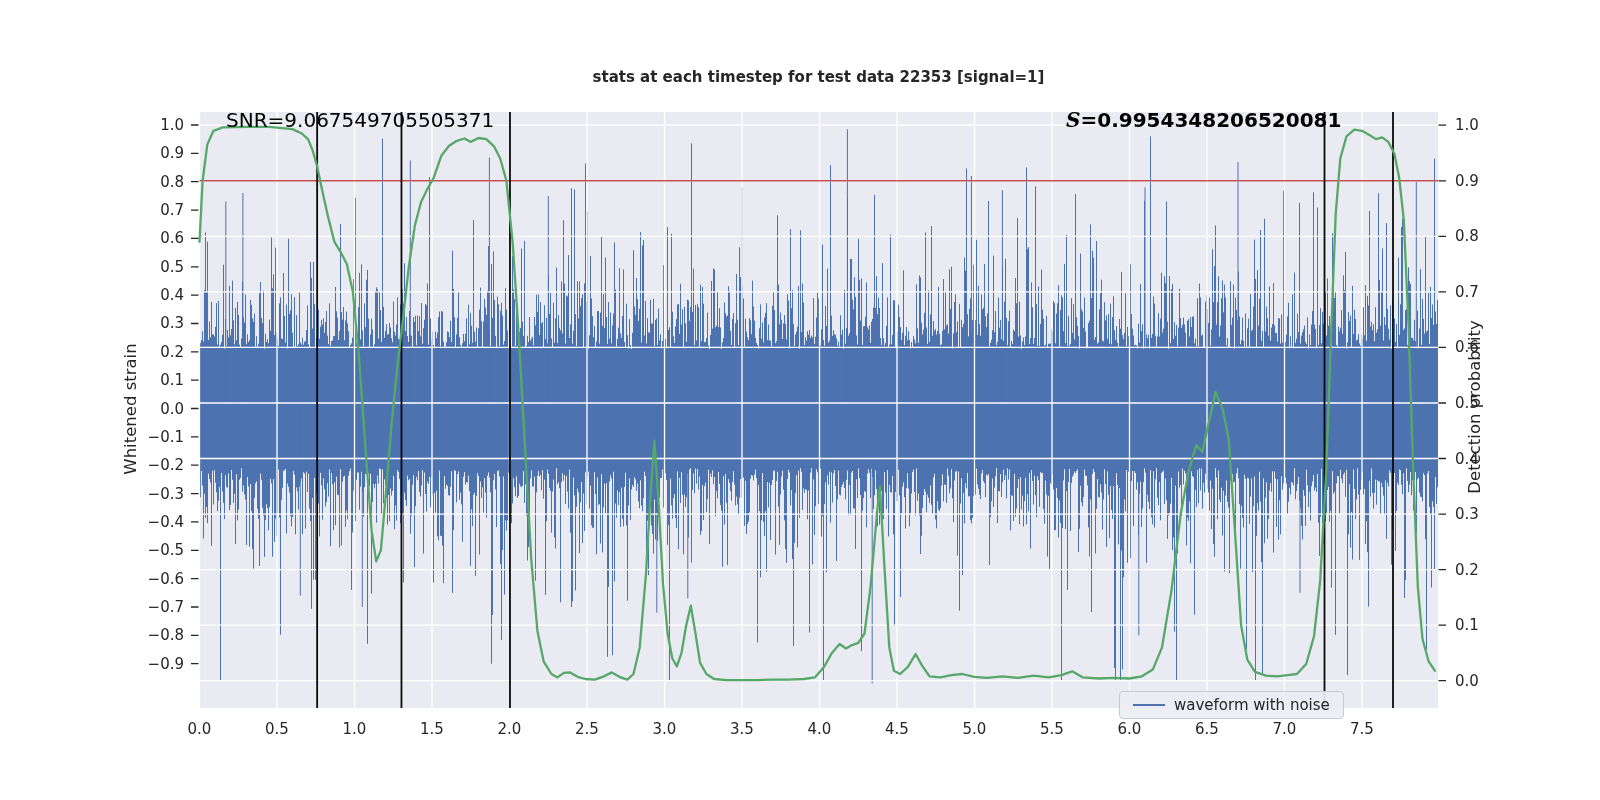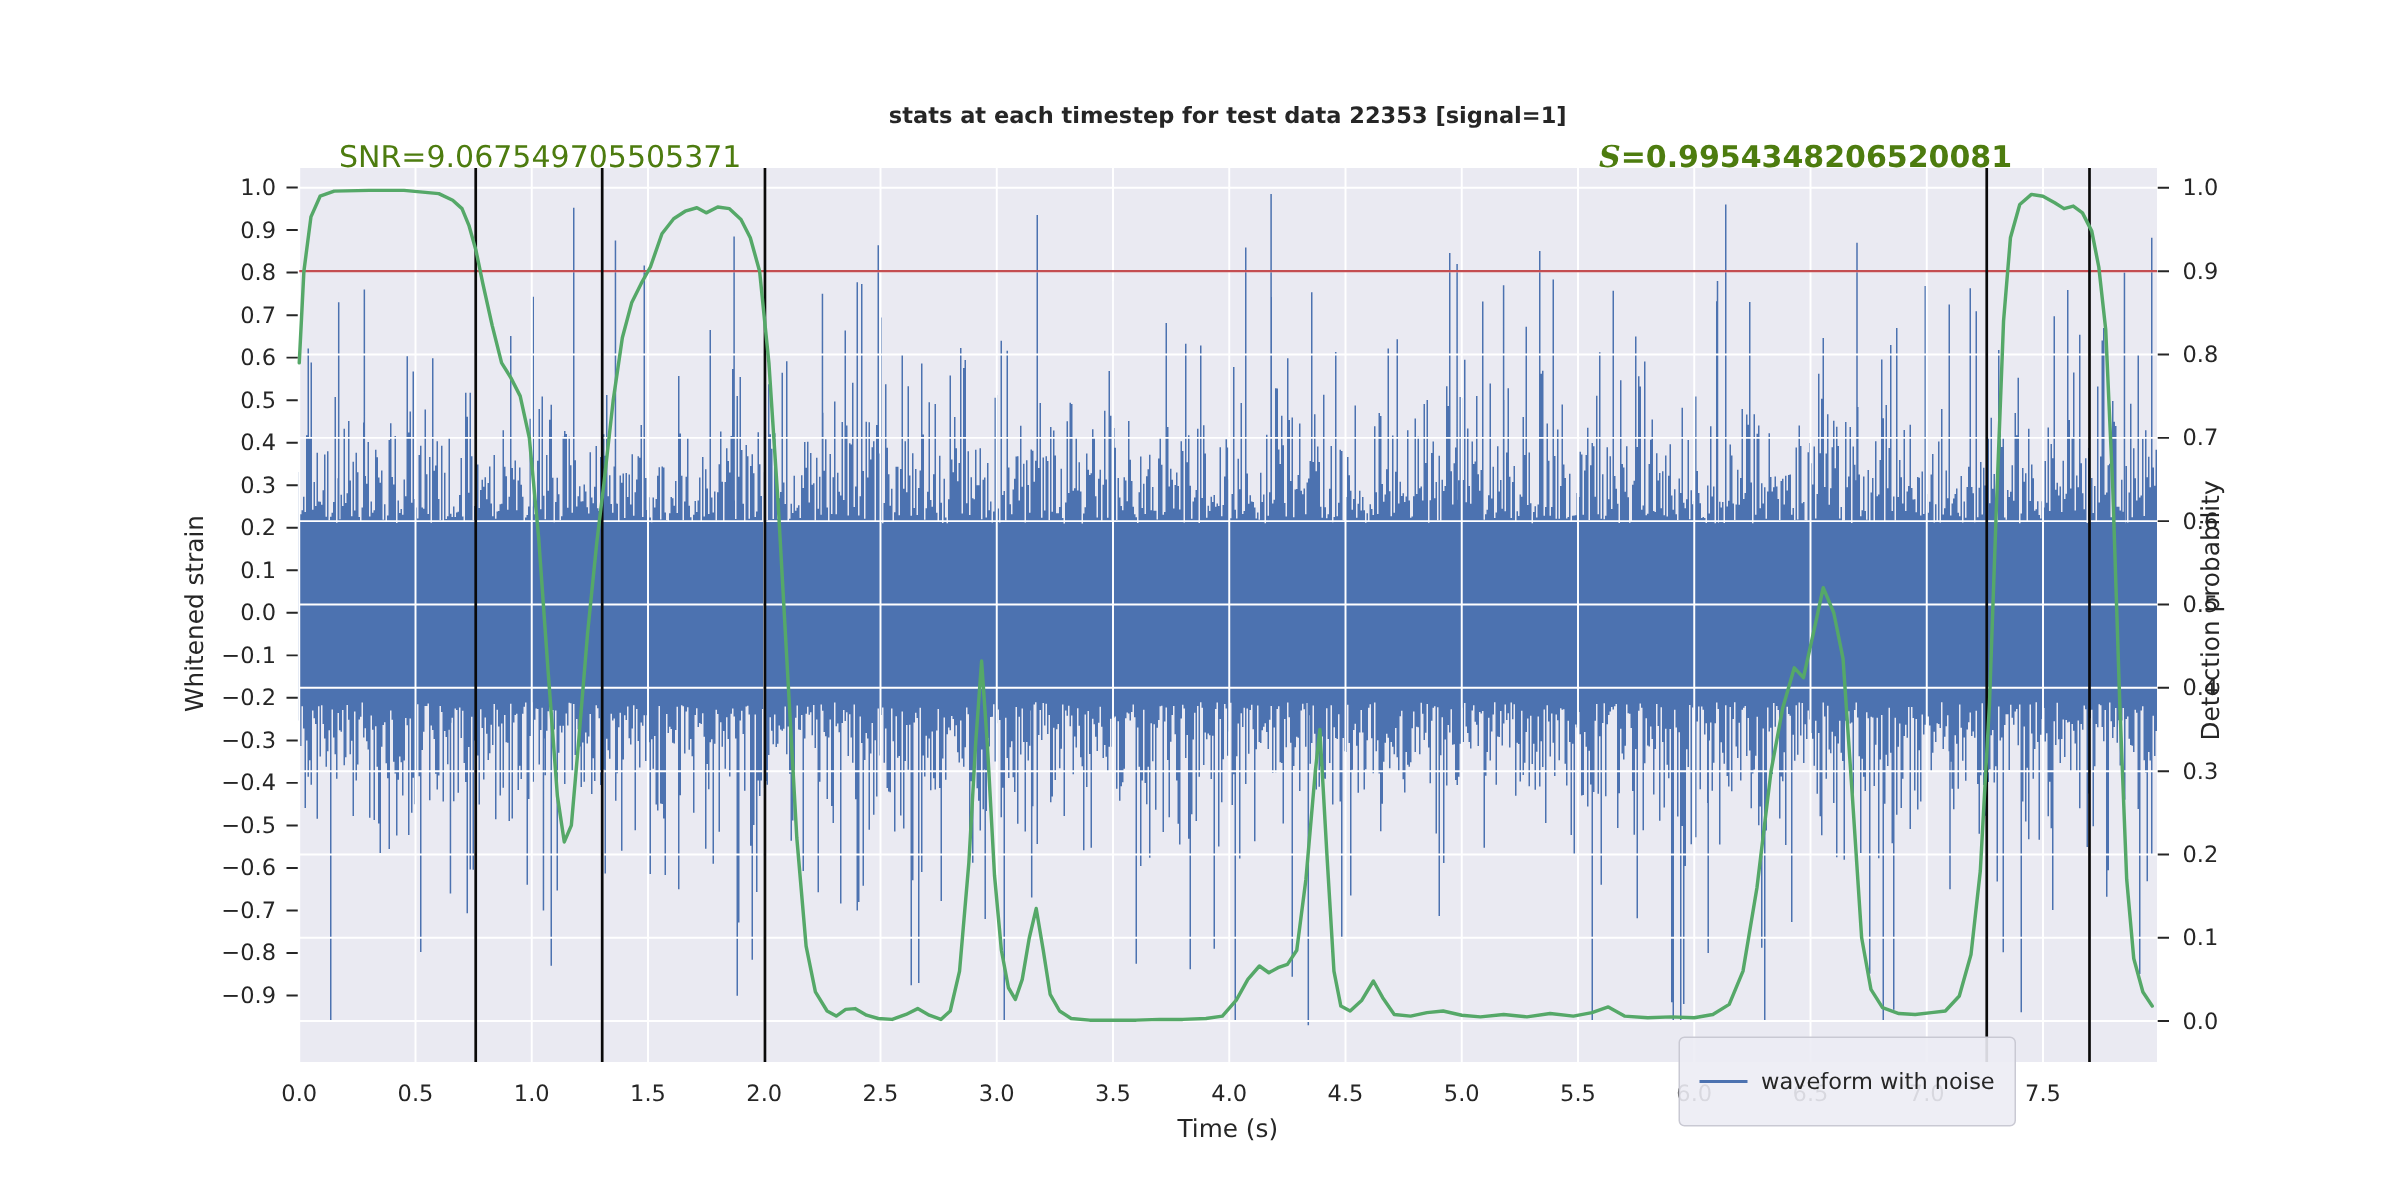--- a/index.html
+++ b/index.html
@@ -1,32 +1,32 @@
 <!DOCTYPE html>
 <html><head>
 <meta charset="utf-8">
 <style>
   html,body{margin:0;padding:0;background:#ffffff;}
   .fig{position:relative;width:1600px;height:800px;background:#ffffff;
        font-family:"DejaVu Sans", sans-serif;color:#262626;overflow:hidden;}
   .fig svg{position:absolute;left:0;top:0;}
   .chart-title{position:absolute;left:199px;top:68px;width:1239px;text-align:center;
        font-size:15px;color:#262626;font-weight:bold;}
-  .ann{position:absolute;top:92px;font-size:20px;color:#4d7c0f;white-space:nowrap;}
+  .ann{position:absolute;top:108px;font-size:20px;color:#000000;white-space:nowrap;}
   .ann-snr{left:226px;} .ann-mc{left:600px;} .ann-s{left:1066px;font-weight:bold;}
   .ann i{font-style:italic;font-family:"DejaVu Serif","DejaVu Sans",serif;}
   .ann sub{font-size:14px;}
   .ylab{position:absolute;font-size:16.5px;color:#262626;white-space:nowrap;
        transform:translate(-50%,-50%) rotate(-90deg);}
   .ylab-left{left:130px;top:409px;}
   .ylab-right{left:1474px;top:407px;}
   .xlab{position:absolute;left:199px;top:743px;width:1239px;text-align:center;
        font-size:16.5px;color:#262626;}
   .legend{position:absolute;left:1119px;top:691px;display:flex;align-items:center;
-       gap:9px;padding:20px 13px;border:1px solid #c9c9d3;border-radius:4px;
+       gap:9px;padding:4px 13px;border:1px solid #c9c9d3;border-radius:4px;
        background:rgba(236,236,244,0.9);font-size:15px;color:#262626;white-space:nowrap;}
   .legend .swatch{display:inline-block;width:32px;height:0;border-top:2.6px solid #4C72B0;}
 </style>
 </head>
 <body>
 
 <div class="fig">
   <svg id="plot" width="1600" height="800" viewBox="0 0 1600 800">
       <rect x="199.5" y="112" width="1238.5" height="596" fill="#EAEAF2"></rect>
       <path d="M199.5 314.6L199.5 480.4M200.5 342.9L200.5 497.4M201.5 340.1L201.5 470.9M202.5 331.2L202.5 485.7M203.5 341.4L203.5 538.6M204.5 290.1L204.5 493.7M205.5 232.4L205.5 517.9M206.5 292.2L206.5 506.9M207.5 241.6L207.5 523.2M208.5 339.9L208.5 473.6M209.5 321.4L209.5 478.9M210.5 337.4L210.5 482.7M211.5 301.9L211.5 545.8M212.5 334.4L212.5 470.8M213.5 334.5L213.5 504.4M214.5 336.5L214.5 470.2M215.5 326.8L215.5 482.7M216.5 303.0L216.5 492.3M217.5 344.5L217.5 511.2M218.5 300.8L218.5 500.8M219.5 346.8L219.5 486.9M220.5 344.5L220.5 680.7M221.5 341.9L221.5 473.0M222.5 334.7L222.5 491.6M223.5 264.7L223.5 502.8M224.5 348.5L224.5 519.1M225.5 318.8L225.5 475.3M226.5 346.1L226.5 486.8M227.5 329.8L227.5 487.8M228.5 337.4L228.5 473.4M229.5 285.8L229.5 510.2M230.5 335.3L230.5 504.9M231.5 328.9L231.5 470.0M232.5 280.6L232.5 479.8M233.5 320.3L233.5 502.8M234.5 344.2L234.5 493.8M235.5 307.8L235.5 544.0M236.5 340.4L236.5 474.3M237.5 301.9L237.5 520.3M238.5 314.9L238.5 509.6M239.5 344.6L239.5 479.7M240.5 347.9L240.5 477.9M241.5 338.4L241.5 468.3M242.5 281.7L242.5 491.7M243.5 317.3L243.5 485.5M244.5 322.5L244.5 494.2M245.5 294.6L245.5 499.6M246.5 344.3L246.5 545.1M247.5 334.3L247.5 477.0M248.5 341.9L248.5 486.5M249.5 340.1L249.5 546.6M250.5 299.8L250.5 484.1M251.5 304.8L251.5 511.2M252.5 318.3L252.5 549.0M253.5 321.8L253.5 568.6M254.5 313.6L254.5 497.8M255.5 346.5L255.5 483.3M256.5 336.2L256.5 481.5M257.5 347.9L257.5 508.9M258.5 343.7L258.5 518.9M259.5 293.3L259.5 566.0M260.5 282.1L260.5 473.6M261.5 318.0L261.5 479.9M262.5 323.0L262.5 507.8M263.5 290.7L263.5 515.6M264.5 348.6L264.5 557.0M265.5 333.6L265.5 519.9M266.5 342.0L266.5 504.3M267.5 339.3L267.5 508.2M268.5 343.2L268.5 530.3M269.5 319.6L269.5 507.0M270.5 330.8L270.5 478.7M271.5 237.5L271.5 483.5M272.5 288.4L272.5 556.7M273.5 274.4L273.5 479.0M274.5 335.1L274.5 541.9M275.5 247.6L275.5 518.5M276.5 332.7L276.5 536.1M277.5 338.3L277.5 513.4M278.5 345.6L278.5 469.5M279.5 303.3L279.5 517.5M280.5 297.2L280.5 634.7M281.5 338.4L281.5 500.0M282.5 339.1L282.5 487.9M283.5 273.0L283.5 470.7M284.5 316.1L284.5 470.6M285.5 342.6L285.5 469.0M286.5 304.7L286.5 533.5M287.5 348.5L287.5 483.7M288.5 238.8L288.5 486.7M289.5 313.9L289.5 492.7M290.5 310.3L290.5 515.8M291.5 294.2L291.5 526.3M292.5 332.6L292.5 517.0M293.5 346.9L293.5 470.7M294.5 297.1L294.5 474.6M295.5 347.5L295.5 534.3M296.5 315.2L296.5 487.4M297.5 346.0L297.5 491.4M298.5 344.2L298.5 509.5M299.5 291.6L299.5 486.5M300.5 342.5L300.5 481.9M301.5 344.6L301.5 478.5M302.5 337.7L302.5 534.2M303.5 344.7L303.5 472.3M304.5 341.6L304.5 473.4M305.5 341.2L305.5 528.5M306.5 330.0L306.5 471.7M307.5 305.4L307.5 492.0M308.5 344.4L308.5 473.9M309.5 347.4L309.5 508.7M310.5 261.9L310.5 521.3M311.5 277.8L311.5 608.8M312.5 328.5L312.5 498.0M313.5 261.9L313.5 579.6M314.5 304.1L314.5 477.8M315.5 346.9L315.5 579.8M316.5 337.4L316.5 493.6M317.5 288.0L317.5 505.6M318.5 309.7L318.5 503.6M319.5 338.7L319.5 536.4M320.5 326.7L320.5 472.8M321.5 319.9L321.5 485.3M322.5 324.5L322.5 519.7M323.5 318.2L323.5 478.4M324.5 332.8L324.5 489.1M325.5 322.0L325.5 506.6M326.5 311.0L326.5 502.1M327.5 335.6L327.5 483.2M328.5 344.2L328.5 496.6M329.5 303.3L329.5 469.4M330.5 345.9L330.5 546.2M331.5 341.0L331.5 473.1M332.5 340.7L332.5 484.4M333.5 336.2L333.5 530.3M334.5 335.9L334.5 482.4M335.5 286.9L335.5 525.2M336.5 311.2L336.5 476.6M337.5 317.5L337.5 494.9M338.5 339.9L338.5 495.1M339.5 331.1L339.5 547.4M340.5 224.0L340.5 469.1M341.5 312.0L341.5 545.6M342.5 319.7L342.5 481.6M343.5 307.0L343.5 476.7M344.5 340.2L344.5 475.8M345.5 320.3L345.5 526.7M346.5 311.6L346.5 510.5M347.5 323.2L347.5 519.3M348.5 331.2L348.5 475.8M349.5 347.9L349.5 471.2M350.5 345.0L350.5 468.4M351.5 343.3L351.5 589.9M352.5 337.7L352.5 532.6M353.5 279.1L353.5 490.7M354.5 337.7L354.5 468.1M355.5 197.9L355.5 521.1M356.5 342.9L356.5 479.8M357.5 346.8L357.5 472.4M358.5 307.2L358.5 472.6M359.5 272.7L359.5 509.6M360.5 339.5L360.5 486.6M361.5 264.3L361.5 471.8M362.5 330.5L362.5 492.4M363.5 346.1L363.5 516.8M364.5 303.4L364.5 487.2M365.5 327.2L365.5 474.1M366.5 279.8L366.5 468.8M367.5 269.9L367.5 643.8M368.5 318.5L368.5 473.4M369.5 348.1L369.5 486.3M370.5 334.7L370.5 473.7M371.5 318.5L371.5 593.7M372.5 329.5L372.5 501.9M373.5 346.9L373.5 483.8M374.5 344.2L374.5 488.4M375.5 291.1L375.5 483.8M376.5 287.3L376.5 522.7M377.5 289.3L377.5 475.7M378.5 338.5L378.5 483.6M379.5 291.1L379.5 468.5M380.5 310.2L380.5 468.9M381.5 341.8L381.5 514.5M382.5 138.5L382.5 469.3M383.5 306.8L383.5 503.4M384.5 337.7L384.5 479.4M385.5 330.8L385.5 486.1M386.5 324.2L386.5 497.7M387.5 334.4L387.5 524.7M388.5 334.2L388.5 495.0M389.5 323.0L389.5 521.2M390.5 327.6L390.5 488.4M391.5 338.2L391.5 495.6M392.5 342.3L392.5 491.0M393.5 301.5L393.5 476.0M394.5 331.6L394.5 529.3M395.5 335.5L395.5 505.5M396.5 324.5L396.5 520.6M397.5 297.3L397.5 470.2M398.5 338.9L398.5 472.1M399.5 340.6L399.5 478.9M400.5 304.6L400.5 523.4M401.5 341.7L401.5 470.7M402.5 289.5L402.5 513.1M403.5 303.8L403.5 582.4M404.5 263.3L404.5 492.5M405.5 330.9L405.5 500.1M406.5 316.9L406.5 505.8M407.5 336.0L407.5 475.8M408.5 341.8L408.5 480.3M409.5 311.0L409.5 479.0M410.5 335.2L410.5 533.8M411.5 335.9L411.5 515.5M412.5 347.5L412.5 484.8M413.5 317.0L413.5 475.2M414.5 321.8L414.5 567.2M415.5 315.7L415.5 506.3M416.5 345.3L416.5 476.8M417.5 315.4L417.5 480.0M418.5 331.3L418.5 471.0M419.5 316.4L419.5 492.1M420.5 336.3L420.5 496.4M421.5 302.9L421.5 485.6M422.5 343.8L422.5 470.1M423.5 328.2L423.5 553.5M424.5 319.7L424.5 472.6M425.5 304.1L425.5 494.0M426.5 305.2L426.5 511.6M427.5 283.4L427.5 481.7M428.5 344.7L428.5 483.9M429.5 177.0L429.5 476.9M430.5 318.6L430.5 507.3M431.5 340.0L431.5 476.8M432.5 331.5L432.5 494.8M433.5 345.0L433.5 582.6M434.5 348.2L434.5 492.8M435.5 331.7L435.5 512.5M436.5 338.3L436.5 490.7M437.5 332.6L437.5 536.3M438.5 317.2L438.5 540.4M439.5 311.5L439.5 470.6M440.5 346.3L440.5 535.7M441.5 311.0L441.5 536.0M442.5 311.6L442.5 545.6M443.5 341.6L443.5 583.3M444.5 346.6L444.5 476.0M445.5 347.8L445.5 488.7M446.5 342.2L446.5 484.5M447.5 331.4L447.5 486.0M448.5 332.1L448.5 495.1M449.5 337.2L449.5 495.7M450.5 320.7L450.5 486.7M451.5 342.0L451.5 471.2M452.5 250.7L452.5 592.9M453.5 289.0L453.5 530.2M454.5 317.1L454.5 470.1M455.5 346.9L455.5 470.8M456.5 334.4L456.5 502.4M457.5 317.8L457.5 474.3M458.5 291.3L458.5 471.5M459.5 337.2L459.5 499.8M460.5 344.9L460.5 492.7M461.5 348.0L461.5 504.2M462.5 343.2L462.5 541.8M463.5 334.0L463.5 476.6M464.5 341.3L464.5 472.2M465.5 333.7L465.5 484.6M466.5 318.3L466.5 482.0M467.5 347.5L467.5 482.7M468.5 304.7L468.5 475.5M469.5 344.4L469.5 491.2M470.5 312.9L470.5 565.9M471.5 325.7L471.5 509.3M472.5 342.7L472.5 526.2M473.5 220.0L473.5 494.8M474.5 331.7L474.5 492.8M475.5 341.6L475.5 575.9M476.5 327.6L476.5 495.8M477.5 347.0L477.5 473.2M478.5 328.2L478.5 476.0M479.5 309.5L479.5 554.5M480.5 287.6L480.5 481.5M481.5 321.2L481.5 497.8M482.5 347.8L482.5 487.4M483.5 321.4L483.5 512.5M484.5 298.9L484.5 478.2M485.5 307.4L485.5 492.6M486.5 315.0L486.5 517.7M487.5 290.7L487.5 475.8M488.5 246.0L488.5 472.4M489.5 333.6L489.5 477.6M490.5 346.0L490.5 492.3M491.5 264.0L491.5 663.8M492.5 317.8L492.5 615.0M493.5 251.4L493.5 480.4M494.5 300.0L494.5 473.9M495.5 335.8L495.5 489.3M496.5 347.9L496.5 527.1M497.5 296.7L497.5 471.0M498.5 304.2L498.5 470.5M499.5 345.8L499.5 476.4M500.5 310.7L500.5 563.9M501.5 302.8L501.5 639.9M502.5 315.5L502.5 550.0M503.5 344.7L503.5 476.4M504.5 341.0L504.5 594.6M505.5 288.2L505.5 520.4M506.5 309.5L506.5 530.7M507.5 330.6L507.5 520.4M508.5 347.4L508.5 472.6M509.5 314.8L509.5 525.4M510.5 346.8L510.5 520.6M511.5 346.6L511.5 523.2M512.5 256.1L512.5 503.4M513.5 289.5L513.5 478.1M514.5 299.1L514.5 487.2M515.5 346.0L515.5 496.1M516.5 288.9L516.5 476.3M517.5 320.0L517.5 498.0M518.5 345.9L518.5 495.9M519.5 332.2L519.5 483.6M520.5 328.0L520.5 486.3M521.5 248.5L521.5 487.2M522.5 321.7L522.5 485.8M523.5 336.0L523.5 471.0M524.5 240.9L524.5 502.8M525.5 347.3L525.5 484.3M526.5 345.8L526.5 515.8M527.5 335.8L527.5 560.5M528.5 342.0L528.5 547.0M529.5 317.1L529.5 533.1M530.5 340.5L530.5 478.5M531.5 338.5L531.5 470.4M532.5 336.8L532.5 486.3M533.5 345.3L533.5 486.6M534.5 316.9L534.5 476.6M535.5 325.4L535.5 580.6M536.5 294.7L536.5 492.4M537.5 311.9L537.5 475.9M538.5 294.5L538.5 471.1M539.5 335.0L539.5 476.5M540.5 302.0L540.5 474.8M541.5 323.2L541.5 490.2M542.5 322.1L542.5 470.0M543.5 347.0L543.5 498.7M544.5 305.2L544.5 479.7M545.5 339.1L545.5 594.8M546.5 317.9L546.5 521.2M547.5 343.2L547.5 469.6M548.5 275.2L548.5 473.9M549.5 313.8L549.5 488.0M550.5 292.9L550.5 490.9M551.5 338.4L551.5 532.7M552.5 347.7L552.5 491.6M553.5 302.7L553.5 479.6M554.5 342.7L554.5 537.4M555.5 318.2L555.5 548.6M556.5 267.6L556.5 468.3M557.5 342.9L557.5 484.2M558.5 315.1L558.5 482.3M559.5 327.9L559.5 488.2M560.5 330.4L560.5 602.3M561.5 281.4L561.5 482.0M562.5 333.3L562.5 473.4M563.5 220.3L563.5 480.7M564.5 283.7L564.5 474.9M565.5 343.7L565.5 504.0M566.5 295.5L566.5 476.1M567.5 296.3L567.5 491.7M568.5 255.1L568.5 508.5M569.5 338.0L569.5 469.6M570.5 324.3L570.5 532.8M571.5 188.2L571.5 483.3M572.5 343.7L572.5 601.4M573.5 330.8L573.5 477.6M574.5 189.4L574.5 495.4M575.5 314.0L575.5 590.5M576.5 345.9L576.5 506.7M577.5 281.2L577.5 488.6M578.5 318.4L578.5 492.3M579.5 281.5L579.5 553.2M580.5 306.3L580.5 502.3M581.5 298.1L581.5 482.0M582.5 294.1L582.5 543.2M583.5 347.8L583.5 493.5M584.5 283.4L584.5 531.0M585.5 163.5L585.5 472.4M586.5 302.4L586.5 503.7M587.5 211.6L587.5 476.7M588.5 348.8L588.5 471.7M589.5 335.3L589.5 508.5M590.5 256.1L590.5 485.7M591.5 298.5L591.5 525.4M592.5 316.1L592.5 527.7M593.5 337.2L593.5 528.1M594.5 325.9L594.5 472.3M595.5 347.3L595.5 494.1M596.5 341.5L596.5 554.3M597.5 311.2L597.5 477.5M598.5 311.1L598.5 505.2M599.5 343.5L599.5 504.0M600.5 312.6L600.5 543.7M601.5 236.2L601.5 474.4M602.5 325.9L602.5 552.4M603.5 294.1L603.5 507.4M604.5 328.1L604.5 483.4M605.5 257.5L605.5 513.1M606.5 317.0L606.5 483.2M607.5 343.9L607.5 656.8M608.5 302.1L608.5 586.9M609.5 338.6L609.5 481.7M610.5 312.6L610.5 475.2M611.5 343.4L611.5 478.6M612.5 325.4L612.5 655.3M613.5 313.6L613.5 471.8M614.5 242.4L614.5 581.4M615.5 289.6L615.5 503.6M616.5 346.5L616.5 517.7M617.5 338.9L617.5 490.5M618.5 327.8L618.5 505.1M619.5 268.1L619.5 492.3M620.5 333.4L620.5 526.8M621.5 337.8L621.5 487.7M622.5 316.1L622.5 518.9M623.5 269.4L623.5 526.4M624.5 341.8L624.5 487.0M625.5 347.4L625.5 472.7M626.5 303.8L626.5 525.4M627.5 335.2L627.5 600.7M628.5 348.6L628.5 505.6M629.5 319.1L629.5 478.4M630.5 345.0L630.5 519.9M631.5 348.8L631.5 489.5M632.5 332.8L632.5 485.0M633.5 250.3L633.5 486.8M634.5 306.3L634.5 477.4M635.5 314.8L635.5 479.3M636.5 278.0L636.5 490.9M637.5 298.9L637.5 483.5M638.5 320.8L638.5 501.5M639.5 308.7L639.5 508.3M640.5 232.0L640.5 480.3M641.5 342.4L641.5 505.7M642.5 245.3L642.5 511.2M643.5 240.0L643.5 498.2M644.5 335.5L644.5 471.7M645.5 300.9L645.5 476.1M646.5 343.4L646.5 565.9M647.5 318.2L647.5 520.8M648.5 332.2L648.5 575.2M649.5 332.9L649.5 508.6M650.5 299.8L650.5 485.4M651.5 323.5L651.5 525.5M652.5 323.5L652.5 533.8M653.5 298.9L653.5 553.6M654.5 346.1L654.5 499.7M655.5 319.9L655.5 539.5M656.5 318.3L656.5 512.6M657.5 345.0L657.5 540.7M658.5 308.6L658.5 492.0M659.5 340.2L659.5 497.7M660.5 334.3L660.5 478.0M661.5 348.4L661.5 477.9M662.5 341.0L662.5 469.5M663.5 265.1L663.5 507.6M664.5 263.4L664.5 482.2M665.5 339.0L665.5 473.0M666.5 348.3L666.5 480.0M667.5 227.2L667.5 544.9M668.5 330.0L668.5 525.2M669.5 327.3L669.5 680.7M670.5 347.0L670.5 478.5M671.5 233.8L671.5 505.4M672.5 311.7L672.5 518.6M673.5 336.2L673.5 498.2M674.5 342.9L674.5 494.2M675.5 326.4L675.5 518.1M676.5 319.1L676.5 528.0M677.5 304.4L677.5 471.4M678.5 304.1L678.5 549.1M679.5 333.7L679.5 477.8M680.5 283.8L680.5 503.0M681.5 324.5L681.5 472.3M682.5 309.2L682.5 494.6M683.5 348.3L683.5 554.4M684.5 306.8L684.5 494.7M685.5 323.3L685.5 507.0M686.5 341.8L686.5 497.2M687.5 299.7L687.5 473.7M688.5 300.5L688.5 537.5M689.5 321.1L689.5 469.7M690.5 307.2L690.5 468.1M691.5 143.4L691.5 562.6M692.5 312.0L692.5 490.0M693.5 268.6L693.5 473.4M694.5 345.2L694.5 493.3M695.5 305.0L695.5 468.7M696.5 340.4L696.5 483.6M697.5 304.1L697.5 469.2M698.5 307.3L698.5 489.4M699.5 346.8L699.5 476.7M700.5 284.7L700.5 534.8M701.5 341.1L701.5 531.0M702.5 287.0L702.5 485.1M703.5 303.6L703.5 520.0M704.5 342.1L704.5 486.2M705.5 342.1L705.5 482.7M706.5 338.0L706.5 512.1M707.5 312.5L707.5 499.1M708.5 345.3L708.5 469.6M709.5 349.0L709.5 544.0M710.5 335.0L710.5 473.7M711.5 280.9L711.5 477.1M712.5 328.7L712.5 470.5M713.5 268.5L713.5 484.1M714.5 269.4L714.5 477.0M715.5 327.2L715.5 516.2M716.5 325.5L716.5 491.0M717.5 291.7L717.5 498.4M718.5 327.0L718.5 472.1M719.5 308.2L719.5 483.9M720.5 327.6L720.5 504.9M721.5 349.0L721.5 510.8M722.5 342.3L722.5 566.9M723.5 338.1L723.5 476.3M724.5 302.4L724.5 524.7M725.5 313.1L725.5 474.0M726.5 316.6L726.5 502.7M727.5 315.5L727.5 565.2M728.5 286.2L728.5 479.2M729.5 291.9L729.5 482.8M730.5 330.8L730.5 491.2M731.5 345.0L731.5 500.7M732.5 319.1L732.5 481.9M733.5 313.2L733.5 471.1M734.5 347.2L734.5 484.5M735.5 323.2L735.5 505.4M736.5 273.9L736.5 496.6M737.5 319.6L737.5 504.5M738.5 345.1L738.5 514.7M739.5 247.3L739.5 497.8M740.5 277.1L740.5 479.1M741.5 346.9L741.5 497.8M742.5 285.3L742.5 478.5M743.5 298.5L743.5 477.6M744.5 346.6L744.5 525.8M745.5 318.6L745.5 480.8M746.5 331.7L746.5 533.9M747.5 337.4L747.5 524.1M748.5 340.2L748.5 521.5M749.5 318.2L749.5 512.5M750.5 320.3L750.5 478.8M751.5 334.2L751.5 475.0M752.5 280.6L752.5 475.7M753.5 306.5L753.5 480.4M754.5 320.7L754.5 474.6M755.5 337.9L755.5 469.7M756.5 342.9L756.5 478.1M757.5 344.8L757.5 642.5M758.5 348.6L758.5 485.0M759.5 328.2L759.5 511.2M760.5 304.4L760.5 577.4M761.5 338.6L761.5 520.4M762.5 322.5L762.5 473.1M763.5 342.6L763.5 522.0M764.5 317.5L764.5 536.1M765.5 312.8L765.5 511.2M766.5 303.2L766.5 571.8M767.5 340.1L767.5 482.1M768.5 324.6L768.5 507.5M769.5 340.5L769.5 482.8M770.5 340.5L770.5 539.9M771.5 346.4L771.5 485.1M772.5 305.7L772.5 480.0M773.5 291.5L773.5 470.8M774.5 309.9L774.5 470.5M775.5 343.1L775.5 554.6M776.5 341.3L776.5 481.0M777.5 215.3L777.5 471.7M778.5 284.6L778.5 506.6M779.5 324.3L779.5 544.8M780.5 312.5L780.5 494.5M781.5 319.9L781.5 476.6M782.5 339.0L782.5 470.7M783.5 323.4L783.5 489.5M784.5 315.0L784.5 520.3M785.5 324.0L785.5 549.1M786.5 339.6L786.5 563.0M787.5 294.1L787.5 479.0M788.5 300.6L788.5 469.8M789.5 348.4L789.5 472.4M790.5 229.1L790.5 505.4M791.5 308.2L791.5 490.0M792.5 290.2L792.5 559.2M793.5 323.9L793.5 646.2M794.5 345.9L794.5 542.8M795.5 334.4L795.5 493.0M796.5 331.7L796.5 475.1M797.5 326.7L797.5 547.4M798.5 285.9L798.5 470.6M799.5 348.7L799.5 517.8M800.5 230.4L800.5 468.2M801.5 332.0L801.5 471.9M802.5 283.5L802.5 510.0M803.5 302.4L803.5 488.4M804.5 345.2L804.5 492.8M805.5 337.1L805.5 489.0M806.5 340.6L806.5 490.1M807.5 331.1L807.5 519.3M808.5 334.7L808.5 490.5M809.5 330.0L809.5 632.5M810.5 337.9L810.5 472.6M811.5 335.6L811.5 468.3M812.5 337.4L812.5 564.4M813.5 298.1L813.5 479.4M814.5 344.1L814.5 534.9M815.5 336.7L815.5 506.2M816.5 317.6L816.5 469.3M817.5 292.8L817.5 472.4M818.5 298.4L818.5 503.9M819.5 319.6L819.5 487.7M820.5 345.5L820.5 468.5M821.5 329.3L821.5 536.6M822.5 244.6L822.5 516.1M823.5 339.9L823.5 680.7M824.5 345.7L824.5 504.2M825.5 305.8L825.5 482.4M826.5 326.1L826.5 572.4M827.5 268.7L827.5 475.5M828.5 342.7L828.5 484.7M829.5 340.6L829.5 471.8M830.5 165.0L830.5 522.6M831.5 315.6L831.5 472.3M832.5 335.9L832.5 502.5M833.5 330.1L833.5 473.4M834.5 334.3L834.5 469.9M835.5 334.7L835.5 486.1M836.5 338.3L836.5 560.9M837.5 345.6L837.5 499.5M838.5 341.6L838.5 470.4M839.5 346.5L839.5 494.6M840.5 315.2L840.5 495.4M841.5 334.6L841.5 486.9M842.5 329.6L842.5 484.5M843.5 348.9L843.5 482.2M844.5 289.9L844.5 488.0M845.5 343.8L845.5 499.3M846.5 328.1L846.5 479.8M847.5 198.0L847.5 470.6M848.5 335.6L848.5 515.2M849.5 333.2L849.5 485.0M850.5 258.8L850.5 514.8M851.5 259.0L851.5 472.6M852.5 299.6L852.5 470.8M853.5 309.3L853.5 508.2M854.5 277.2L854.5 508.6M855.5 296.9L855.5 549.0M856.5 335.4L856.5 479.3M857.5 344.4L857.5 498.2M858.5 238.9L858.5 468.4M859.5 280.0L859.5 478.2M860.5 320.6L860.5 495.1M861.5 278.4L861.5 651.2M862.5 344.9L862.5 510.7M863.5 326.3L863.5 498.2M864.5 326.0L864.5 491.2M865.5 316.7L865.5 491.9M866.5 282.3L866.5 527.4M867.5 327.2L867.5 473.6M868.5 329.5L868.5 469.2M869.5 325.6L869.5 472.8M870.5 342.9L870.5 497.8M871.5 321.7L871.5 468.7M872.5 319.0L872.5 476.9M873.5 307.3L873.5 509.1M874.5 194.8L874.5 495.3M875.5 308.0L875.5 470.4M876.5 276.2L876.5 489.1M877.5 314.2L877.5 526.3M878.5 297.7L878.5 493.7M879.5 308.0L879.5 524.5M880.5 337.9L880.5 510.8M881.5 345.1L881.5 491.0M882.5 263.2L882.5 519.0M883.5 338.1L883.5 519.2M884.5 345.5L884.5 472.1M885.5 342.9L885.5 492.7M886.5 325.9L886.5 508.7M887.5 297.4L887.5 470.2M888.5 348.1L888.5 536.4M889.5 344.6L889.5 484.9M890.5 234.6L890.5 492.0M891.5 344.2L891.5 492.7M892.5 335.2L892.5 476.1M893.5 299.9L893.5 534.4M894.5 300.6L894.5 625.7M895.5 346.8L895.5 492.0M896.5 347.1L896.5 500.9M897.5 331.3L897.5 501.4M898.5 304.7L898.5 469.9M899.5 316.8L899.5 495.4M900.5 327.1L900.5 597.0M901.5 339.9L901.5 513.1M902.5 332.7L902.5 486.7M903.5 270.4L903.5 482.5M904.5 345.2L904.5 497.2M905.5 335.8L905.5 528.5M906.5 327.1L906.5 488.3M907.5 340.3L907.5 473.3M908.5 331.3L908.5 488.4M909.5 340.1L909.5 526.4M910.5 348.5L910.5 512.9M911.5 342.1L911.5 493.5M912.5 347.8L912.5 471.9M913.5 336.1L913.5 469.5M914.5 339.4L914.5 492.1M915.5 343.4L915.5 515.5M916.5 284.2L916.5 468.4M917.5 328.2L917.5 500.8M918.5 342.7L918.5 493.5M919.5 275.4L919.5 515.7M920.5 277.4L920.5 554.1M921.5 322.6L921.5 535.8M922.5 334.5L922.5 507.9M923.5 329.6L923.5 495.2M924.5 312.8L924.5 489.1M925.5 232.4L925.5 491.8M926.5 327.5L926.5 512.2M927.5 344.1L927.5 494.7M928.5 290.4L928.5 497.8M929.5 341.9L929.5 502.9M930.5 314.5L930.5 485.4M931.5 226.1L931.5 504.8M932.5 335.7L932.5 514.2M933.5 321.1L933.5 477.5M934.5 330.6L934.5 473.8M935.5 328.9L935.5 519.5M936.5 334.6L936.5 528.3M937.5 331.0L937.5 501.4M938.5 286.8L938.5 509.8M939.5 333.7L939.5 511.2M940.5 345.1L940.5 508.2M941.5 344.3L941.5 485.5M942.5 330.8L942.5 474.4M943.5 279.0L943.5 501.3M944.5 329.4L944.5 484.5M945.5 291.2L945.5 484.9M946.5 325.5L946.5 502.9M947.5 324.3L947.5 468.5M948.5 333.7L948.5 475.8M949.5 269.4L949.5 493.4M950.5 308.7L950.5 488.5M951.5 266.6L951.5 469.3M952.5 348.5L952.5 498.4M953.5 333.5L953.5 522.2M954.5 302.0L954.5 480.5M955.5 294.3L955.5 471.8M956.5 332.1L956.5 470.9M957.5 321.4L957.5 555.6M958.5 346.9L958.5 471.5M959.5 303.8L959.5 610.6M960.5 347.1L960.5 503.5M961.5 319.8L961.5 478.2M962.5 327.3L962.5 575.3M963.5 324.0L963.5 493.0M964.5 257.5L964.5 523.6M965.5 270.7L965.5 483.3M966.5 168.6L966.5 488.3M967.5 314.2L967.5 472.9M968.5 336.3L968.5 496.5M969.5 308.8L969.5 496.1M970.5 298.3L970.5 520.0M971.5 333.1L971.5 523.3M972.5 320.1L972.5 517.9M973.5 264.6L973.5 495.8M974.5 265.4L974.5 471.8M975.5 320.0L975.5 494.6M976.5 239.8L976.5 468.6M977.5 334.8L977.5 484.4M978.5 285.6L978.5 488.7M979.5 324.0L979.5 494.7M980.5 335.8L980.5 499.0M981.5 294.4L981.5 473.6M982.5 309.3L982.5 470.2M983.5 307.7L983.5 481.1M984.5 264.0L984.5 483.2M985.5 316.1L985.5 497.3M986.5 327.2L986.5 474.6M987.5 313.3L987.5 475.7M988.5 201.0L988.5 474.0M989.5 346.5L989.5 565.1M990.5 342.9L990.5 517.1M991.5 339.8L991.5 501.4M992.5 330.2L992.5 478.5M993.5 255.6L993.5 507.0M994.5 332.3L994.5 487.6M995.5 311.1L995.5 476.3M996.5 345.3L996.5 468.1M997.5 341.6L997.5 523.1M998.5 297.5L998.5 491.0M999.5 327.7L999.5 491.3M1000.5 320.0L1000.5 474.0M1001.5 339.1L1001.5 497.0M1002.5 266.6L1002.5 482.3M1003.5 340.8L1003.5 469.7M1004.5 301.6L1004.5 480.0M1005.5 258.8L1005.5 475.5M1006.5 317.8L1006.5 498.4M1007.5 345.3L1007.5 468.3M1008.5 321.3L1008.5 479.5M1009.5 310.7L1009.5 469.5M1010.5 347.6L1010.5 530.5M1011.5 340.8L1011.5 495.2M1012.5 344.0L1012.5 496.0M1013.5 329.6L1013.5 521.0M1014.5 331.2L1014.5 473.8M1015.5 278.0L1015.5 516.6M1016.5 303.3L1016.5 508.5M1017.5 217.8L1017.5 488.0M1018.5 336.6L1018.5 479.0M1019.5 301.6L1019.5 524.2M1020.5 335.5L1020.5 477.2M1021.5 348.9L1021.5 509.4M1022.5 341.4L1022.5 495.8M1023.5 337.5L1023.5 526.5M1024.5 345.0L1024.5 501.2M1025.5 336.4L1025.5 477.6M1026.5 167.4L1026.5 524.4M1027.5 249.2L1027.5 494.2M1028.5 247.2L1028.5 511.4M1029.5 343.9L1029.5 473.0M1030.5 338.0L1030.5 548.6M1031.5 282.4L1031.5 470.2M1032.5 307.2L1032.5 481.0M1033.5 343.9L1033.5 504.4M1034.5 338.0L1034.5 475.6M1035.5 186.4L1035.5 495.1M1036.5 304.0L1036.5 517.3M1037.5 345.8L1037.5 476.3M1038.5 286.4L1038.5 480.2M1039.5 345.8L1039.5 506.8M1040.5 324.0L1040.5 472.2M1041.5 269.6L1041.5 473.2M1042.5 309.6L1042.5 472.8M1043.5 318.6L1043.5 509.1M1044.5 345.7L1044.5 523.7M1045.5 344.7L1045.5 480.5M1046.5 315.9L1046.5 494.6M1047.5 347.6L1047.5 556.6M1048.5 343.8L1048.5 495.9M1049.5 343.7L1049.5 569.4M1050.5 343.5L1050.5 483.0M1051.5 328.7L1051.5 485.0M1052.5 331.4L1052.5 474.7M1053.5 301.2L1053.5 489.5M1054.5 303.0L1054.5 530.4M1055.5 343.2L1055.5 530.0M1056.5 313.7L1056.5 488.0M1057.5 303.4L1057.5 497.9M1058.5 285.2L1058.5 537.6M1059.5 346.6L1059.5 500.5M1060.5 310.1L1060.5 523.0M1061.5 295.3L1061.5 680.7M1062.5 297.5L1062.5 528.0M1063.5 331.2L1063.5 480.5M1064.5 263.9L1064.5 469.3M1065.5 342.9L1065.5 529.1M1066.5 234.8L1066.5 490.9M1067.5 345.8L1067.5 476.7M1068.5 316.1L1068.5 482.0M1069.5 346.1L1069.5 468.9M1070.5 343.9L1070.5 530.9M1071.5 298.2L1071.5 482.9M1072.5 332.9L1072.5 476.7M1073.5 304.1L1073.5 474.4M1074.5 339.4L1074.5 471.4M1075.5 193.9L1075.5 473.0M1076.5 317.3L1076.5 470.8M1077.5 325.8L1077.5 469.3M1078.5 335.9L1078.5 552.0M1079.5 348.6L1079.5 528.9M1080.5 253.5L1080.5 485.8M1081.5 309.3L1081.5 502.3M1082.5 311.6L1082.5 506.3M1083.5 327.8L1083.5 497.1M1084.5 297.5L1084.5 469.7M1085.5 331.5L1085.5 475.5M1086.5 348.5L1086.5 475.9M1087.5 347.4L1087.5 485.4M1088.5 323.1L1088.5 527.3M1089.5 320.5L1089.5 556.5M1090.5 224.4L1090.5 499.4M1091.5 298.0L1091.5 612.2M1092.5 250.8L1092.5 473.9M1093.5 257.7L1093.5 469.0M1094.5 339.8L1094.5 471.9M1095.5 337.0L1095.5 553.5M1096.5 241.0L1096.5 508.8M1097.5 343.5L1097.5 478.9M1098.5 342.5L1098.5 497.0M1099.5 309.4L1099.5 497.6M1100.5 293.2L1100.5 484.3M1101.5 279.7L1101.5 492.7M1102.5 340.6L1102.5 529.6M1103.5 341.4L1103.5 499.4M1104.5 302.1L1104.5 469.4M1105.5 320.4L1105.5 484.0M1106.5 315.4L1106.5 547.1M1107.5 338.9L1107.5 471.5M1108.5 314.1L1108.5 494.7M1109.5 343.5L1109.5 538.3M1110.5 303.6L1110.5 485.9M1111.5 344.3L1111.5 509.9M1112.5 317.1L1112.5 518.9M1113.5 296.2L1113.5 486.0M1114.5 330.3L1114.5 668.1M1115.5 339.9L1115.5 680.7M1116.5 326.1L1116.5 473.1M1117.5 342.8L1117.5 485.0M1118.5 346.6L1118.5 544.4M1119.5 319.0L1119.5 488.1M1120.5 328.7L1120.5 680.7M1121.5 271.9L1121.5 550.6M1122.5 335.2L1122.5 482.6M1123.5 338.9L1123.5 577.4M1124.5 332.9L1124.5 499.5M1125.5 293.3L1125.5 511.4M1126.5 346.1L1126.5 470.0M1127.5 326.9L1127.5 562.8M1128.5 336.2L1128.5 471.6M1129.5 334.0L1129.5 473.3M1130.5 264.3L1130.5 558.2M1131.5 314.0L1131.5 481.0M1132.5 328.7L1132.5 471.0M1133.5 335.5L1133.5 526.1M1134.5 345.3L1134.5 471.0M1135.5 344.7L1135.5 473.1M1136.5 345.3L1136.5 489.6M1137.5 348.6L1137.5 482.1M1138.5 323.6L1138.5 535.4M1139.5 342.4L1139.5 493.7M1140.5 284.1L1140.5 481.6M1141.5 331.0L1141.5 527.2M1142.5 324.4L1142.5 508.5M1143.5 348.8L1143.5 482.2M1144.5 200.8L1144.5 468.3M1145.5 348.5L1145.5 472.7M1146.5 334.5L1146.5 563.0M1147.5 338.3L1147.5 494.8M1148.5 334.7L1148.5 501.8M1149.5 348.7L1149.5 509.1M1150.5 136.3L1150.5 470.1M1151.5 337.7L1151.5 517.3M1152.5 333.9L1152.5 524.4M1153.5 296.4L1153.5 471.3M1154.5 303.6L1154.5 527.5M1155.5 335.7L1155.5 479.4M1156.5 346.6L1156.5 468.1M1157.5 336.4L1157.5 497.6M1158.5 313.2L1158.5 505.3M1159.5 336.5L1159.5 481.9M1160.5 318.6L1160.5 520.3M1161.5 272.7L1161.5 473.1M1162.5 332.6L1162.5 471.9M1163.5 328.6L1163.5 470.6M1164.5 276.4L1164.5 504.0M1165.5 283.1L1165.5 478.6M1166.5 201.4L1166.5 500.4M1167.5 321.7L1167.5 538.9M1168.5 348.9L1168.5 515.7M1169.5 276.1L1169.5 513.0M1170.5 343.2L1170.5 503.8M1171.5 289.2L1171.5 477.8M1172.5 283.7L1172.5 550.1M1173.5 338.9L1173.5 537.6M1174.5 322.2L1174.5 631.8M1175.5 335.7L1175.5 485.7M1176.5 324.8L1176.5 680.7M1177.5 345.9L1177.5 553.7M1178.5 327.6L1178.5 471.6M1179.5 288.8L1179.5 487.7M1180.5 318.0L1180.5 485.1M1181.5 327.7L1181.5 516.0M1182.5 324.9L1182.5 468.6M1183.5 317.6L1183.5 484.5M1184.5 324.4L1184.5 470.7M1185.5 332.7L1185.5 473.3M1186.5 346.6L1186.5 545.7M1187.5 320.7L1187.5 517.7M1188.5 319.2L1188.5 520.9M1189.5 336.3L1189.5 501.5M1190.5 317.2L1190.5 563.3M1191.5 327.0L1191.5 471.2M1192.5 316.7L1192.5 476.0M1193.5 316.4L1193.5 477.1M1194.5 343.2L1194.5 614.7M1195.5 338.7L1195.5 489.9M1196.5 346.6L1196.5 507.1M1197.5 298.4L1197.5 470.1M1198.5 346.4L1198.5 503.2M1199.5 283.6L1199.5 468.3M1200.5 297.4L1200.5 490.4M1201.5 335.5L1201.5 468.7M1202.5 334.6L1202.5 508.7M1203.5 346.9L1203.5 482.8M1204.5 347.0L1204.5 492.6M1205.5 301.5L1205.5 473.7M1206.5 295.3L1206.5 479.7M1207.5 308.9L1207.5 488.7M1208.5 323.0L1208.5 492.5M1209.5 297.7L1209.5 510.5M1210.5 345.7L1210.5 480.5M1211.5 329.4L1211.5 529.2M1212.5 249.1L1212.5 488.7M1213.5 302.2L1213.5 544.1M1214.5 265.8L1214.5 556.8M1215.5 225.4L1215.5 468.3M1216.5 324.7L1216.5 477.6M1217.5 302.3L1217.5 519.2M1218.5 276.2L1218.5 470.5M1219.5 336.5L1219.5 499.7M1220.5 325.5L1220.5 502.1M1221.5 298.2L1221.5 487.8M1222.5 280.5L1222.5 535.4M1223.5 312.2L1223.5 490.9M1224.5 284.5L1224.5 571.5M1225.5 297.4L1225.5 495.6M1226.5 345.6L1226.5 480.5M1227.5 338.0L1227.5 501.8M1228.5 347.2L1228.5 507.4M1229.5 347.0L1229.5 573.1M1230.5 281.3L1230.5 480.5M1231.5 324.8L1231.5 482.6M1232.5 317.6L1232.5 474.2M1233.5 284.6L1233.5 482.3M1234.5 348.6L1234.5 481.6M1235.5 297.7L1235.5 529.2M1236.5 309.9L1236.5 473.4M1237.5 320.2L1237.5 468.4M1238.5 271.4L1238.5 478.4M1239.5 316.4L1239.5 504.2M1240.5 344.2L1240.5 568.6M1241.5 340.1L1241.5 505.8M1242.5 317.7L1242.5 517.8M1243.5 340.7L1243.5 527.3M1244.5 346.5L1244.5 474.9M1245.5 313.4L1245.5 478.9M1246.5 347.8L1246.5 649.2M1247.5 328.3L1247.5 477.9M1248.5 318.7L1248.5 478.4M1249.5 347.6L1249.5 524.0M1250.5 294.1L1250.5 496.5M1251.5 330.8L1251.5 478.5M1252.5 329.6L1252.5 572.2M1253.5 306.7L1253.5 506.3M1254.5 239.7L1254.5 476.6M1255.5 278.9L1255.5 680.7M1256.5 347.4L1256.5 535.9M1257.5 270.0L1257.5 503.1M1258.5 325.5L1258.5 510.6M1259.5 298.7L1259.5 471.8M1260.5 230.0L1260.5 501.8M1261.5 340.7L1261.5 562.2M1262.5 331.0L1262.5 673.2M1263.5 347.0L1263.5 478.5M1264.5 218.7L1264.5 543.2M1265.5 331.3L1265.5 497.8M1266.5 306.6L1266.5 482.3M1267.5 318.2L1267.5 538.7M1268.5 335.6L1268.5 519.1M1269.5 286.6L1269.5 490.6M1270.5 340.7L1270.5 483.1M1271.5 327.7L1271.5 491.8M1272.5 324.0L1272.5 471.3M1273.5 283.1L1273.5 552.6M1274.5 325.3L1274.5 471.4M1275.5 333.0L1275.5 478.6M1276.5 332.9L1276.5 527.0M1277.5 341.5L1277.5 479.4M1278.5 318.0L1278.5 539.6M1279.5 318.5L1279.5 500.2M1280.5 343.7L1280.5 534.4M1281.5 314.3L1281.5 476.3M1282.5 342.6L1282.5 489.7M1283.5 190.7L1283.5 483.2M1284.5 329.4L1284.5 477.7M1285.5 341.9L1285.5 477.7M1286.5 334.5L1286.5 483.6M1287.5 316.3L1287.5 514.1M1288.5 302.7L1288.5 501.8M1289.5 348.3L1289.5 487.8M1290.5 336.2L1290.5 494.6M1291.5 347.3L1291.5 482.2M1292.5 294.3L1292.5 482.7M1293.5 348.3L1293.5 485.4M1294.5 272.6L1294.5 468.2M1295.5 343.0L1295.5 499.4M1296.5 338.8L1296.5 491.1M1297.5 313.7L1297.5 484.1M1298.5 332.2L1298.5 476.9M1299.5 203.0L1299.5 500.8M1300.5 343.6L1300.5 507.8M1301.5 335.7L1301.5 525.9M1302.5 332.3L1302.5 539.5M1303.5 329.3L1303.5 490.2M1304.5 325.6L1304.5 495.8M1305.5 341.8L1305.5 525.9M1306.5 344.2L1306.5 469.6M1307.5 317.4L1307.5 485.2M1308.5 348.4L1308.5 507.1M1309.5 334.4L1309.5 491.7M1310.5 345.2L1310.5 520.5M1311.5 324.7L1311.5 486.3M1312.5 311.1L1312.5 481.5M1313.5 192.2L1313.5 475.0M1314.5 324.6L1314.5 490.6M1315.5 328.8L1315.5 487.6M1316.5 348.2L1316.5 491.8M1317.5 207.5L1317.5 473.8M1318.5 344.8L1318.5 522.7M1319.5 325.1L1319.5 555.9M1320.5 308.0L1320.5 516.8M1321.5 343.0L1321.5 468.8M1322.5 311.8L1322.5 523.3M1323.5 323.6L1323.5 543.8M1324.5 319.2L1324.5 485.5M1325.5 291.6L1325.5 521.3M1326.5 335.5L1326.5 512.8M1327.5 278.5L1327.5 490.1M1328.5 325.8L1328.5 486.7M1329.5 316.0L1329.5 521.7M1330.5 342.7L1330.5 510.8M1331.5 348.2L1331.5 587.6M1332.5 233.4L1332.5 471.0M1333.5 281.7L1333.5 493.7M1334.5 298.0L1334.5 491.7M1335.5 292.0L1335.5 634.9M1336.5 345.0L1336.5 483.4M1337.5 346.5L1337.5 476.2M1338.5 326.6L1338.5 476.1M1339.5 331.3L1339.5 513.3M1340.5 327.8L1340.5 469.8M1341.5 310.2L1341.5 478.5M1342.5 333.9L1342.5 483.2M1343.5 275.3L1343.5 474.3M1344.5 290.1L1344.5 472.6M1345.5 251.8L1345.5 496.8M1346.5 348.8L1346.5 469.7M1347.5 342.3L1347.5 674.9M1348.5 312.0L1348.5 534.4M1349.5 321.2L1349.5 484.4M1350.5 315.5L1350.5 547.6M1351.5 348.0L1351.5 511.9M1352.5 285.8L1352.5 559.5M1353.5 334.0L1353.5 469.6M1354.5 309.6L1354.5 489.0M1355.5 318.8L1355.5 519.2M1356.5 340.5L1356.5 499.4M1357.5 339.5L1357.5 468.2M1358.5 334.2L1358.5 494.6M1359.5 343.4L1359.5 559.9M1360.5 345.6L1360.5 489.8M1361.5 334.2L1361.5 479.3M1362.5 338.3L1362.5 472.0M1363.5 307.3L1363.5 494.4M1364.5 335.2L1364.5 488.9M1365.5 285.0L1365.5 544.1M1366.5 340.7L1366.5 521.1M1367.5 296.0L1367.5 552.1M1368.5 305.5L1368.5 606.6M1369.5 210.9L1369.5 480.9M1370.5 326.5L1370.5 496.6M1371.5 321.9L1371.5 468.5M1372.5 330.3L1372.5 492.9M1373.5 324.3L1373.5 508.6M1374.5 341.3L1374.5 492.7M1375.5 307.1L1375.5 479.7M1376.5 332.7L1376.5 504.7M1377.5 329.2L1377.5 480.0M1378.5 193.3L1378.5 481.6M1379.5 280.0L1379.5 481.2M1380.5 325.6L1380.5 514.1M1381.5 291.9L1381.5 482.7M1382.5 248.4L1382.5 487.1M1383.5 340.4L1383.5 495.6M1384.5 317.0L1384.5 514.5M1385.5 324.8L1385.5 480.4M1386.5 223.2L1386.5 538.9M1387.5 308.9L1387.5 482.7M1388.5 328.8L1388.5 486.5M1389.5 339.5L1389.5 470.3M1390.5 305.5L1390.5 472.8M1391.5 348.7L1391.5 564.7M1392.5 298.6L1392.5 529.0M1393.5 347.9L1393.5 478.9M1394.5 318.6L1394.5 473.1M1395.5 342.0L1395.5 550.9M1396.5 324.0L1396.5 510.8M1397.5 347.4L1397.5 482.7M1398.5 257.6L1398.5 484.8M1399.5 335.0L1399.5 469.5M1400.5 304.3L1400.5 470.2M1401.5 227.0L1401.5 484.7M1402.5 218.7L1402.5 494.2M1403.5 329.8L1403.5 473.4M1404.5 328.4L1404.5 597.9M1405.5 310.1L1405.5 580.1M1406.5 309.1L1406.5 468.4M1407.5 344.8L1407.5 480.9M1408.5 267.3L1408.5 492.0M1409.5 281.1L1409.5 484.7M1410.5 284.0L1410.5 472.0M1411.5 337.8L1411.5 495.2M1412.5 337.9L1412.5 480.1M1413.5 340.4L1413.5 510.4M1414.5 319.8L1414.5 480.4M1415.5 341.2L1415.5 472.0M1416.5 348.8L1416.5 533.2M1417.5 310.7L1417.5 479.3M1418.5 348.3L1418.5 477.7M1419.5 328.4L1419.5 492.5M1420.5 269.1L1420.5 496.6M1421.5 344.8L1421.5 497.1M1422.5 298.9L1422.5 501.3M1423.5 318.8L1423.5 473.1M1424.5 333.7L1424.5 475.1M1425.5 236.7L1425.5 539.3M1426.5 331.7L1426.5 649.4M1427.5 330.4L1427.5 473.6M1428.5 292.5L1428.5 470.8M1429.5 344.0L1429.5 506.9M1430.5 286.9L1430.5 515.0M1431.5 318.1L1431.5 587.5M1432.5 304.5L1432.5 501.4M1433.5 324.9L1433.5 507.0M1434.5 158.5L1434.5 569.8M1435.5 311.6L1435.5 477.1M1436.5 323.9L1436.5 504.0M1437.5 299.9L1437.5 487.3M225.8 408.5L225.8 201.5M242.9 408.5L242.9 193.0M410.3 408.5L410.3 160.4M489.4 408.5L489.4 157.6M548.3 408.5L548.3 195.9M742.0 408.5L742.0 187.4M847.4 408.5L847.4 129.3M971.4 408.5L971.4 176.0M1002.4 408.5L1002.4 190.2M1145.0 408.5L1145.0 187.4M1238.0 408.5L1238.0 161.9M1416.3 408.5L1416.3 181.7M300.3 408.5L300.3 595.6M362.3 408.5L362.3 607.0M571.5 408.5L571.5 607.0M656.8 408.5L656.8 612.6M687.8 408.5L687.8 598.4M872.2 408.5L872.2 683.5M1067.5 408.5L1067.5 589.9M1122.5 408.5L1122.5 669.3M1138.8 408.5L1138.8 635.3M1300.0 408.5L1300.0 592.8" stroke="#4C72B0" stroke-width="1" fill="none"></path>
@@ -90,19 +90,18 @@
 
   <div class="chart-title">stats at each timestep for test data 22353 [signal=1]</div>
 
   <div class="ann ann-snr"><span>SNR</span><span>=9.067549705505371</span></div>
 
 
   <div class="ann ann-s"><i>S</i><span>=0.9954348206520081</span></div>
 
   <div class="ylab ylab-left">Whitened strain</div>
   <div class="ylab ylab-right">Detection probability</div>
-  <div class="xlab">Time (s)</div>
 
   <div class="legend">
     <span class="swatch"></span>
     <span>waveform with noise</span>
   </div>
 </div>
 
 </body></html>

